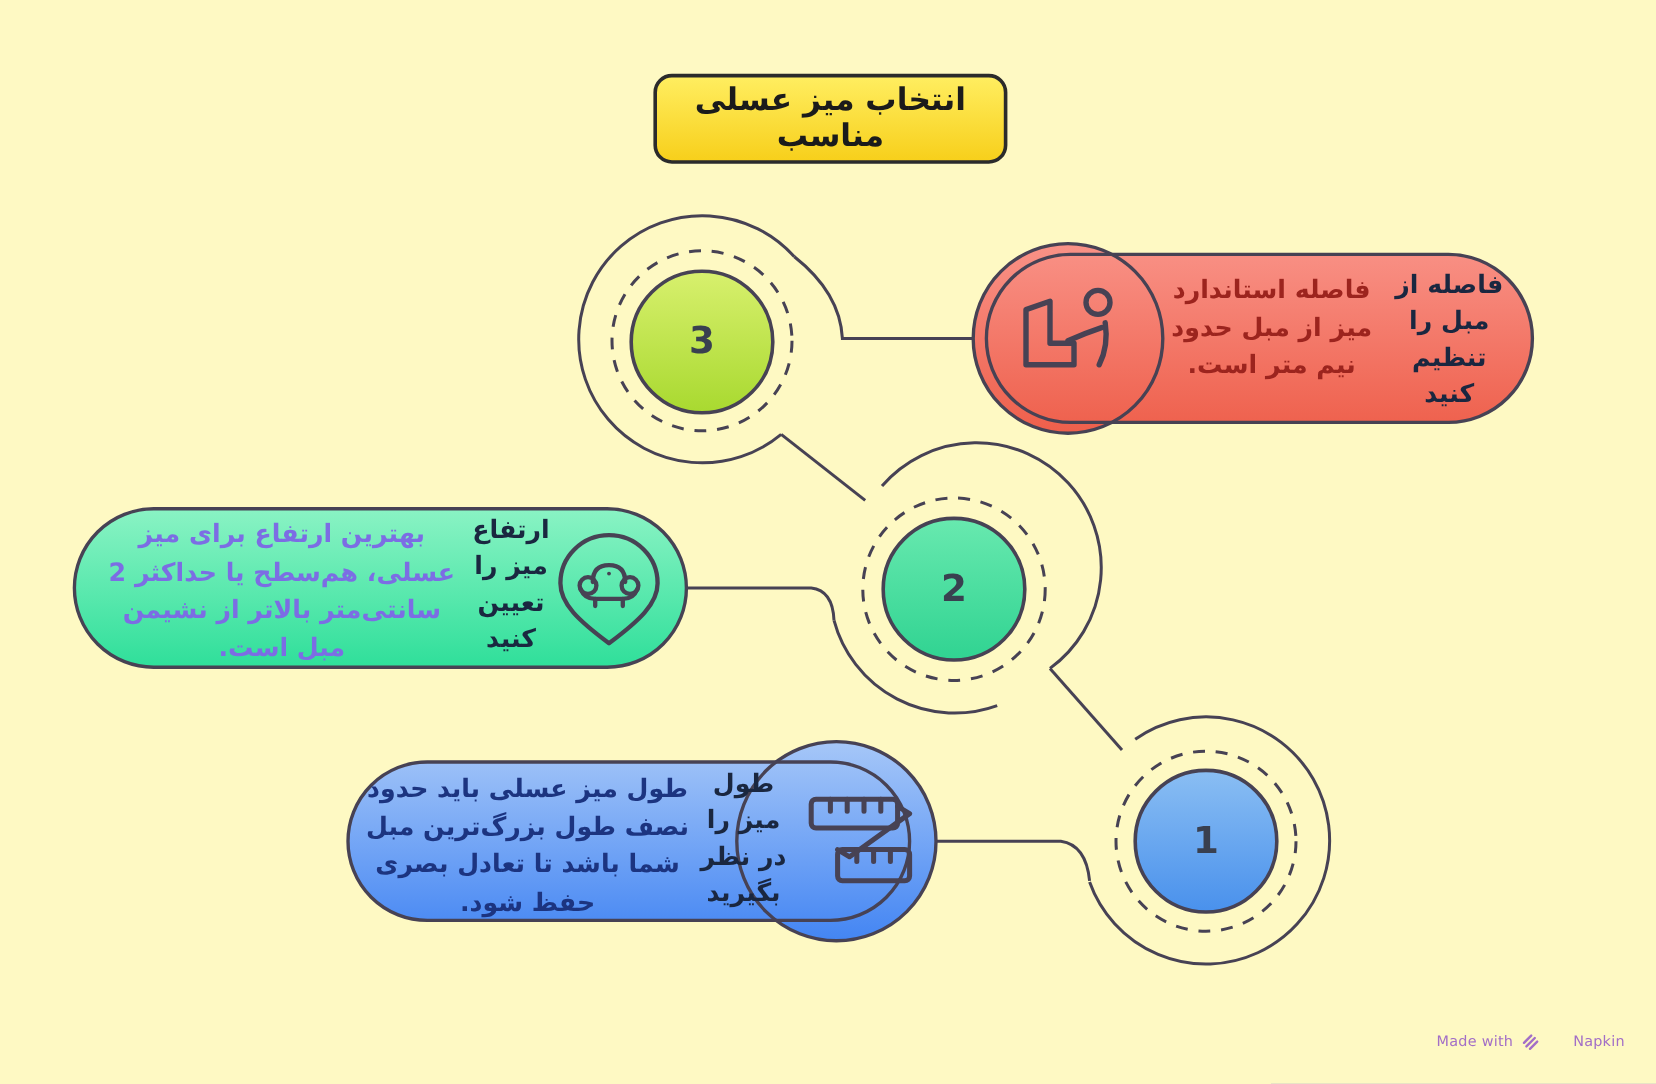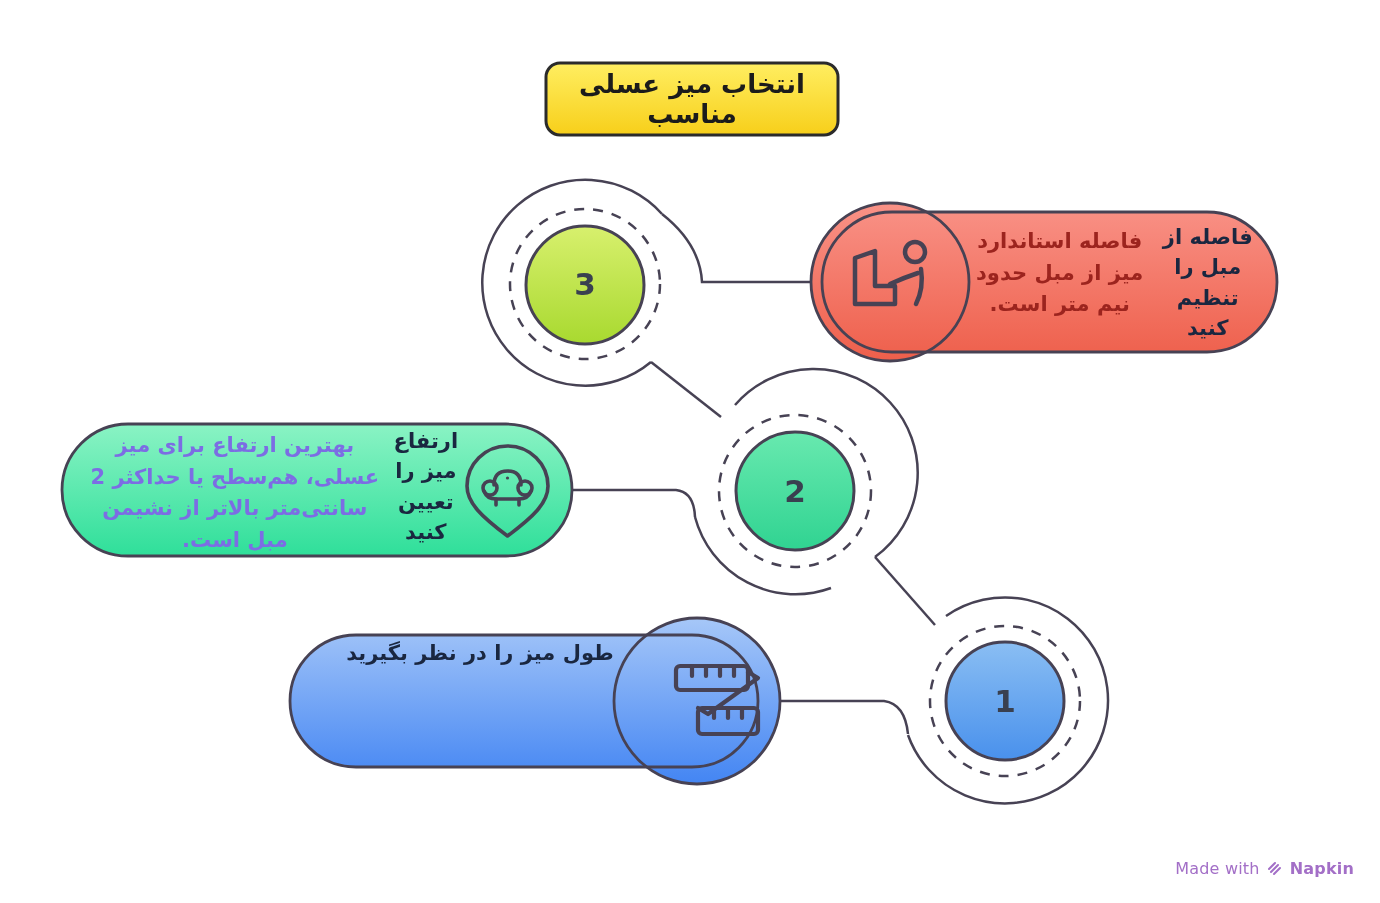--- a/index.html
+++ b/index.html
@@ -3,21 +3,21 @@
 <meta charset="utf-8">
 <style>
   html,body{margin:0;padding:0;}
   body{
     font-family:"DejaVu Sans","Liberation Sans",sans-serif;
     background:#c9c9c9;
   }
   .canvas{
     position:relative;
     width:1380px;height:903px;
-    background:#ffffff;
+    background:#fef9c3;
     overflow:hidden;
   }
   .art{position:absolute;left:0;top:0;}
   .overlay{position:absolute;box-sizing:border-box;}
   .title-box{
     left:546px;top:63px;width:292px;height:72px;
     display:flex;align-items:center;justify-content:center;
     direction:rtl;
     font-size:26px;font-weight:bold;color:#1b1b1b;
     text-align:center;
@@ -43,24 +43,24 @@
     width:64px;height:64px;
     display:flex;align-items:center;justify-content:center;
     font-size:31px;font-weight:bold;color:#394050;
   }
   .node-number.n3{left:553px;top:252px;}
   .node-number.n2{left:763px;top:459px;}
   .node-number.n1{left:973px;top:669px;}
   .footer{
     right:26px;top:854px;height:28px;
     display:flex;align-items:center;gap:7px;
-    font-size:16px;color:#a36fc7;font-weight:500;
+    font-size:12px;color:#a36fc7;font-weight:500;
     letter-spacing:.2px;
   }
-  .footer .napkin-word{font-weight:700;}
+  .footer .napkin-word{font-weight:400;margin-left:20px;}
 </style>
 </head>
 <body>
 
 <div class="canvas">
 
   <svg class="art" width="1380" height="903" viewBox="0 0 1380 903">
     <defs>
       <linearGradient id="gYellow" x1="0" y1="63" x2="0" y2="135" gradientUnits="userSpaceOnUse">
         <stop offset="0" stop-color="#ffee61"></stop>
@@ -170,20 +170,21 @@
     <div class="card-body">فاصله استاندارد میز از مبل حدود نیم متر است.</div>
   </div>
 
   <div class="overlay card-text green-card-text">
     <div class="card-title">ارتفاع میز را تعیین کنید</div>
     <div class="card-body">بهترین ارتفاع برای میز عسلی، هم‌سطح یا حداکثر 2 سانتی‌متر بالاتر از نشیمن مبل است.</div>
   </div>
 
   <div class="overlay card-text blue-card-text">
     <div class="card-title">طول میز را در نظر بگیرید</div>
+    <div class="card-body">طول میز عسلی باید حدود نصف طول بزرگ‌ترین مبل شما باشد تا تعادل بصری حفظ شود.</div>
   </div>
 
   <div class="overlay node-number n3">3</div>
   <div class="overlay node-number n2">2</div>
   <div class="overlay node-number n1">1</div>
 
   <div class="overlay footer">
     <span>Made with</span>
     <svg width="16" height="16" viewBox="0 0 16 16">
       <g stroke="#a36fc7" stroke-width="2" stroke-linecap="round" fill="none">

